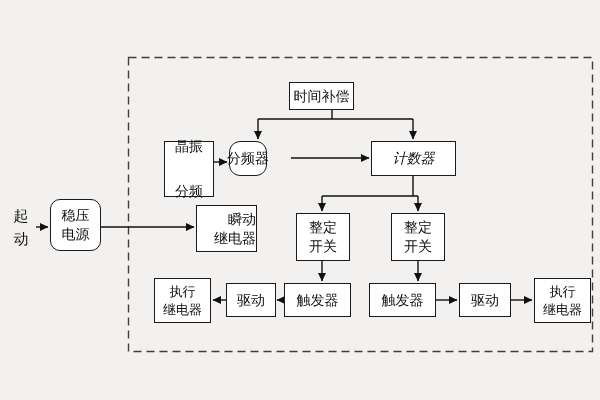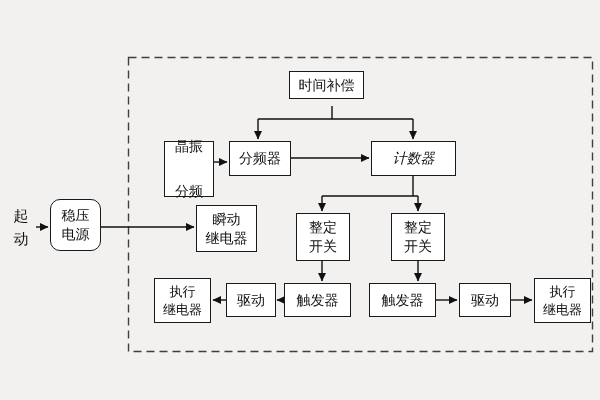--- a/index.html
+++ b/index.html
@@ -74,38 +74,38 @@
   <div class="plain-label" style="left:6px;top:203px;width:30px;height:48px;">
     <span>起</span>
     <span>动</span>
   </div>
 
   <div class="box" style="left:50px;top:199px;width:51px;height:52px;border-radius:10px;">
     <span>稳压</span>
     <span>电源</span>
   </div>
 
-  <div class="box" style="left:289px;top:71px;width:75px;height:28px;align-items:center;">
+  <div class="box" style="left:289px;top:82px;width:65px;height:28px;align-items:center;">
     <span>时间补偿</span>
   </div>
 
   <div class="box" style="left:164px;top:141px;width:50px;height:56px;gap:26px;">
     <span>晶振</span>
     <span>分频</span>
   </div>
 
-  <div class="box" style="left:229px;top:141px;width:62px;height:35px;">
+  <div class="box" style="left:229px;top:141px;width:38px;height:35px;border-radius:11px;">
     <span>分频器</span>
   </div>
 
   <div class="box" style="left:371px;top:141px;width:85px;height:35px;font-style:italic;">
     <span>计数器</span>
   </div>
 
-  <div class="box" style="left:196px;top:205px;width:61px;height:47px;">
+  <div class="box" style="left:196px;top:205px;width:61px;height:47px;align-items:flex-end;">
     <span>瞬动</span>
     <span>继电器</span>
   </div>
 
   <div class="box" style="left:296px;top:213px;width:54px;height:48px;">
     <span>整定</span>
     <span>开关</span>
   </div>
 
   <div class="box" style="left:391px;top:213px;width:54px;height:48px;">

